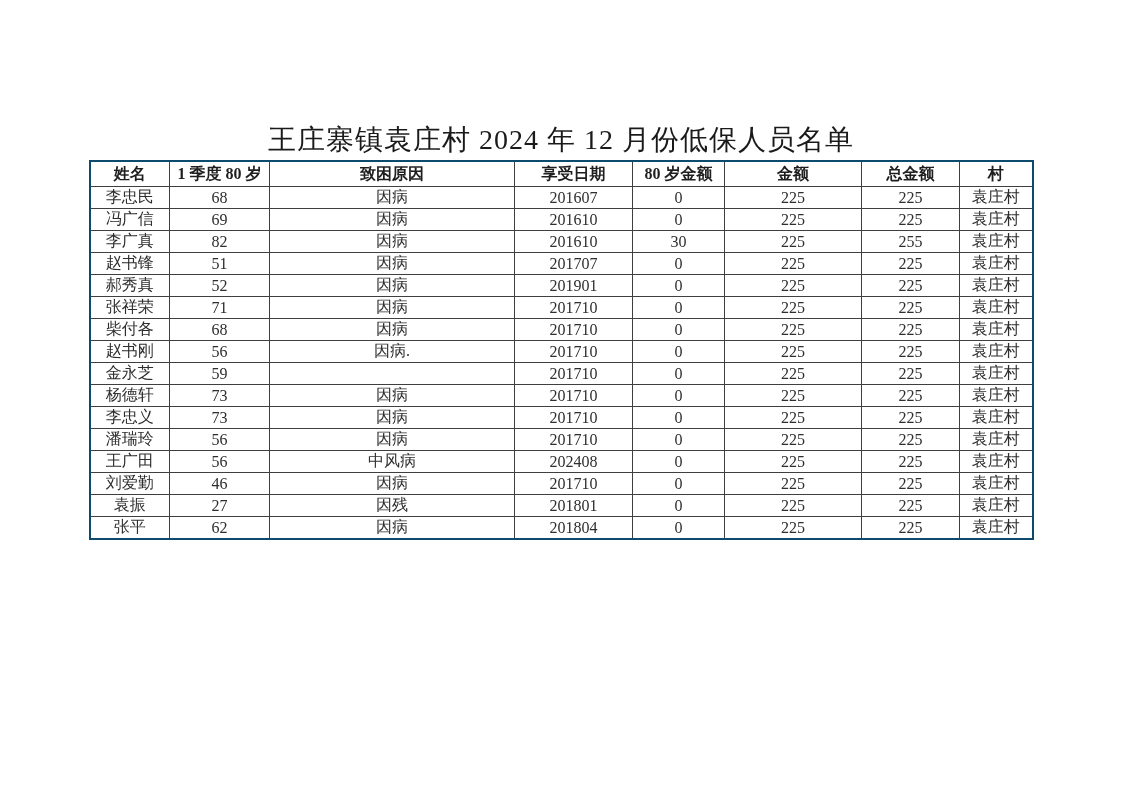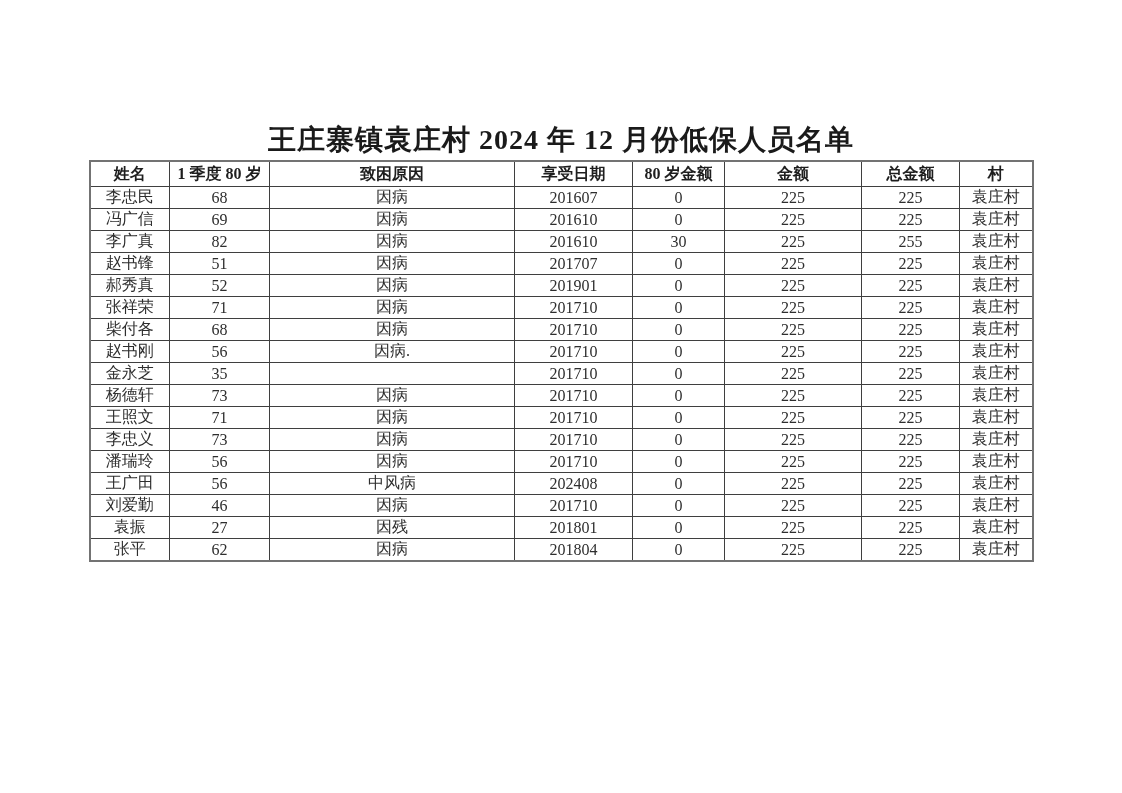--- a/index.html
+++ b/index.html
@@ -16,31 +16,31 @@
     font-family: "Liberation Serif", "DejaVu Serif", serif;
     color: #262626;
   }
   .doc-title {
     margin: 0 auto;
     padding-top: 122px;
     width: 943px;
     text-align: center;
     font-size: 28px;
     line-height: 35px;
-    font-weight: bold;
+    font-weight: normal;
     color: #1a1a1a;
     letter-spacing: 1px;
     white-space: nowrap;
   }
   table.roster {
     margin: 3px auto 0 auto;
     width: 943px;
     border-collapse: collapse;
     table-layout: fixed;
-    border: 2px solid #737373;
+    border: 2px solid #0c4a6e;
   }
   table.roster th, table.roster td {
     border: 1px solid #3f3f3f;
     text-align: center;
     vertical-align: middle;
     padding: 0 2px;
     overflow: hidden;
     white-space: nowrap;
   }
   table.roster th {
@@ -161,41 +161,31 @@
           <td>56</td>
           <td>因病.</td>
           <td>201710</td>
           <td>0</td>
           <td>225</td>
           <td>225</td>
           <td>袁庄村</td>
         </tr>
         <tr>
           <td>金永芝</td>
-          <td>35</td>
+          <td>59</td>
           <td></td>
           <td>201710</td>
           <td>0</td>
           <td>225</td>
           <td>225</td>
           <td>袁庄村</td>
         </tr>
         <tr>
           <td>杨德轩</td>
           <td>73</td>
-          <td>因病</td>
-          <td>201710</td>
-          <td>0</td>
-          <td>225</td>
-          <td>225</td>
-          <td>袁庄村</td>
-        </tr>
-        <tr>
-          <td>王照文</td>
-          <td>71</td>
           <td>因病</td>
           <td>201710</td>
           <td>0</td>
           <td>225</td>
           <td>225</td>
           <td>袁庄村</td>
         </tr>
         <tr>
           <td>李忠义</td>
           <td>73</td>

